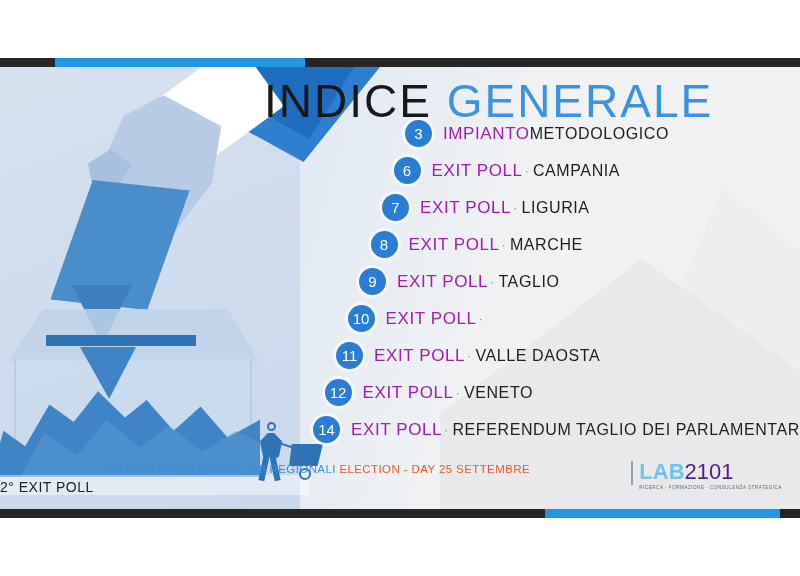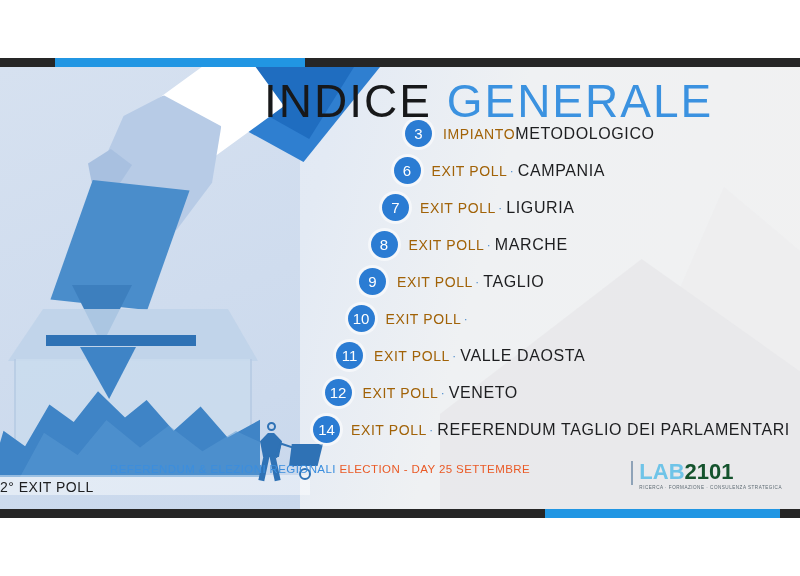--- a/index.html
+++ b/index.html
@@ -229,23 +229,23 @@
     background:#2b7cd3;
     color:#ffffff;
     font-size:15px;
     display:flex; align-items:center; justify-content:center;
     flex:0 0 auto;
     box-shadow:0 0 0 3px rgba(255,255,255,.55);
     letter-spacing:0px;
   }
   .idx-label {
     margin-left:11px;
-    font-size:14px;
+    font-size:17px;
     letter-spacing:.6px;
-    color:#a16207;
+    color:#a21caf;
   }
   .idx-sep {
     margin:0 4px 0 2px;
     font-size:13px;
     color:#5a94cf;
   }
   .idx-value {
     font-size:16px;
     letter-spacing:.6px;
     color:#1d1e20;
@@ -278,21 +278,21 @@
     display:flex; align-items:flex-start;
   }
   .logo-bar {
     width:2px; height:24px; background:#8fa3b8; margin-right:6px;
   }
   .logo-text { line-height:1; }
   .logo-main {
     font-size:22px; letter-spacing:0px; white-space:nowrap;
   }
   .logo-lab  { color:#6fc4e8; font-weight:700; }
-  .logo-num  { color:#14532d; font-weight:700; }
+  .logo-num  { color:#4c1d95; font-weight:400; }
   .logo-tag {
     font-size:4.6px; letter-spacing:.5px;
     color:#5d6a72; margin-top:3px; white-space:nowrap;
   }
 </style>
 </head>
 <body>
 
 <div class="slide">
 

